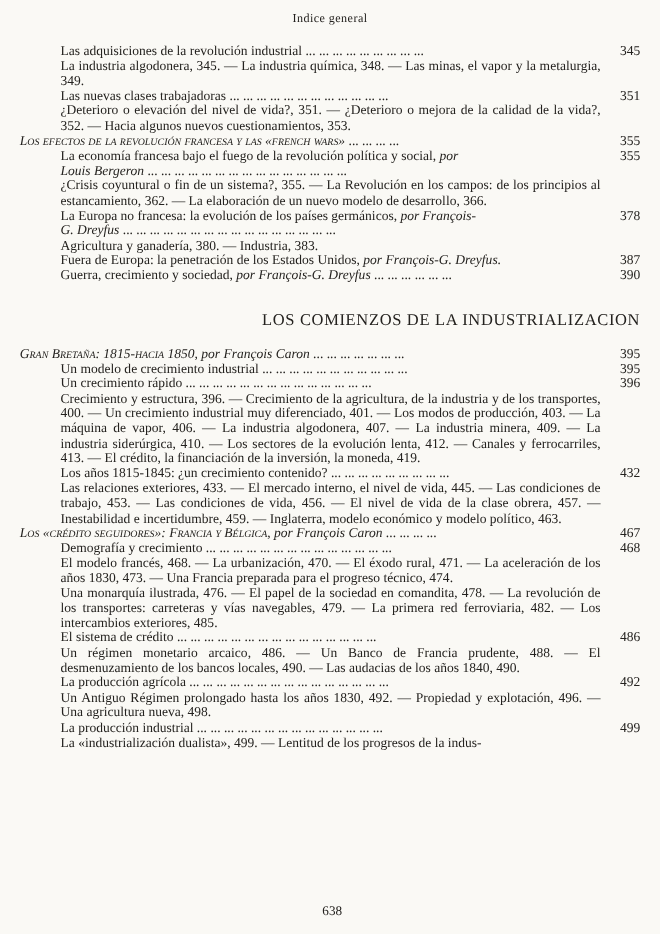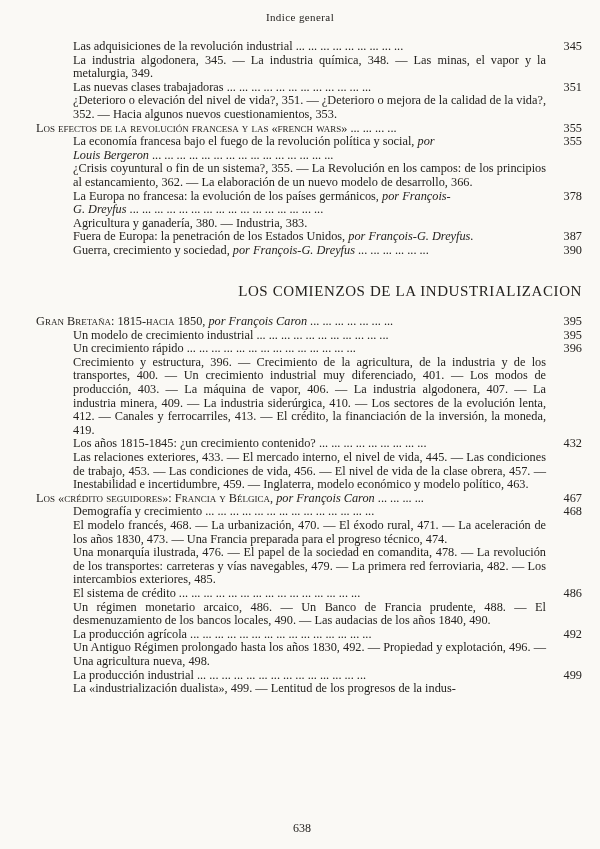--- a/index.html
+++ b/index.html
@@ -14,21 +14,21 @@
   }
   .title {
     font-size: 11px;
     font-weight: normal;
     text-align: center;
     letter-spacing: 0.4px;
     margin: 0;
     padding-top: 11px;
   }
   .toc {
-    margin: 17px 18px 0 36px;
+    margin: 17px 18px 0 18px;
     font-size: 12.3px;
     line-height: 13.6px;
   }
   .entry {
     position: relative;
     padding-right: 36px;
   }
   .entry .txt { display: block; text-align: justify; }
   .entry.section, .entry.detail { margin-left: 37px; }
   .entry .pg {
@@ -40,21 +40,21 @@
   }
   .entry.heading {
     margin: 27px 0 17px 0;
     padding-right: 0;
     font-size: 15px;
     letter-spacing: 0.6px;
   }
   .entry.heading .txt { text-align: right; }
   .s-n { font-style: normal; }
   .s-i { font-style: italic; }
-  .s-sc { font-variant: small-caps; }
+  .s-sc { font-variant: small-caps; font-style: italic; }
   .footer {
     position: absolute;
     bottom: 13px;
     left: 4px;
     right: 0;
     text-align: center;
     font-size: 12px;
   }
 </style>
 </head>

